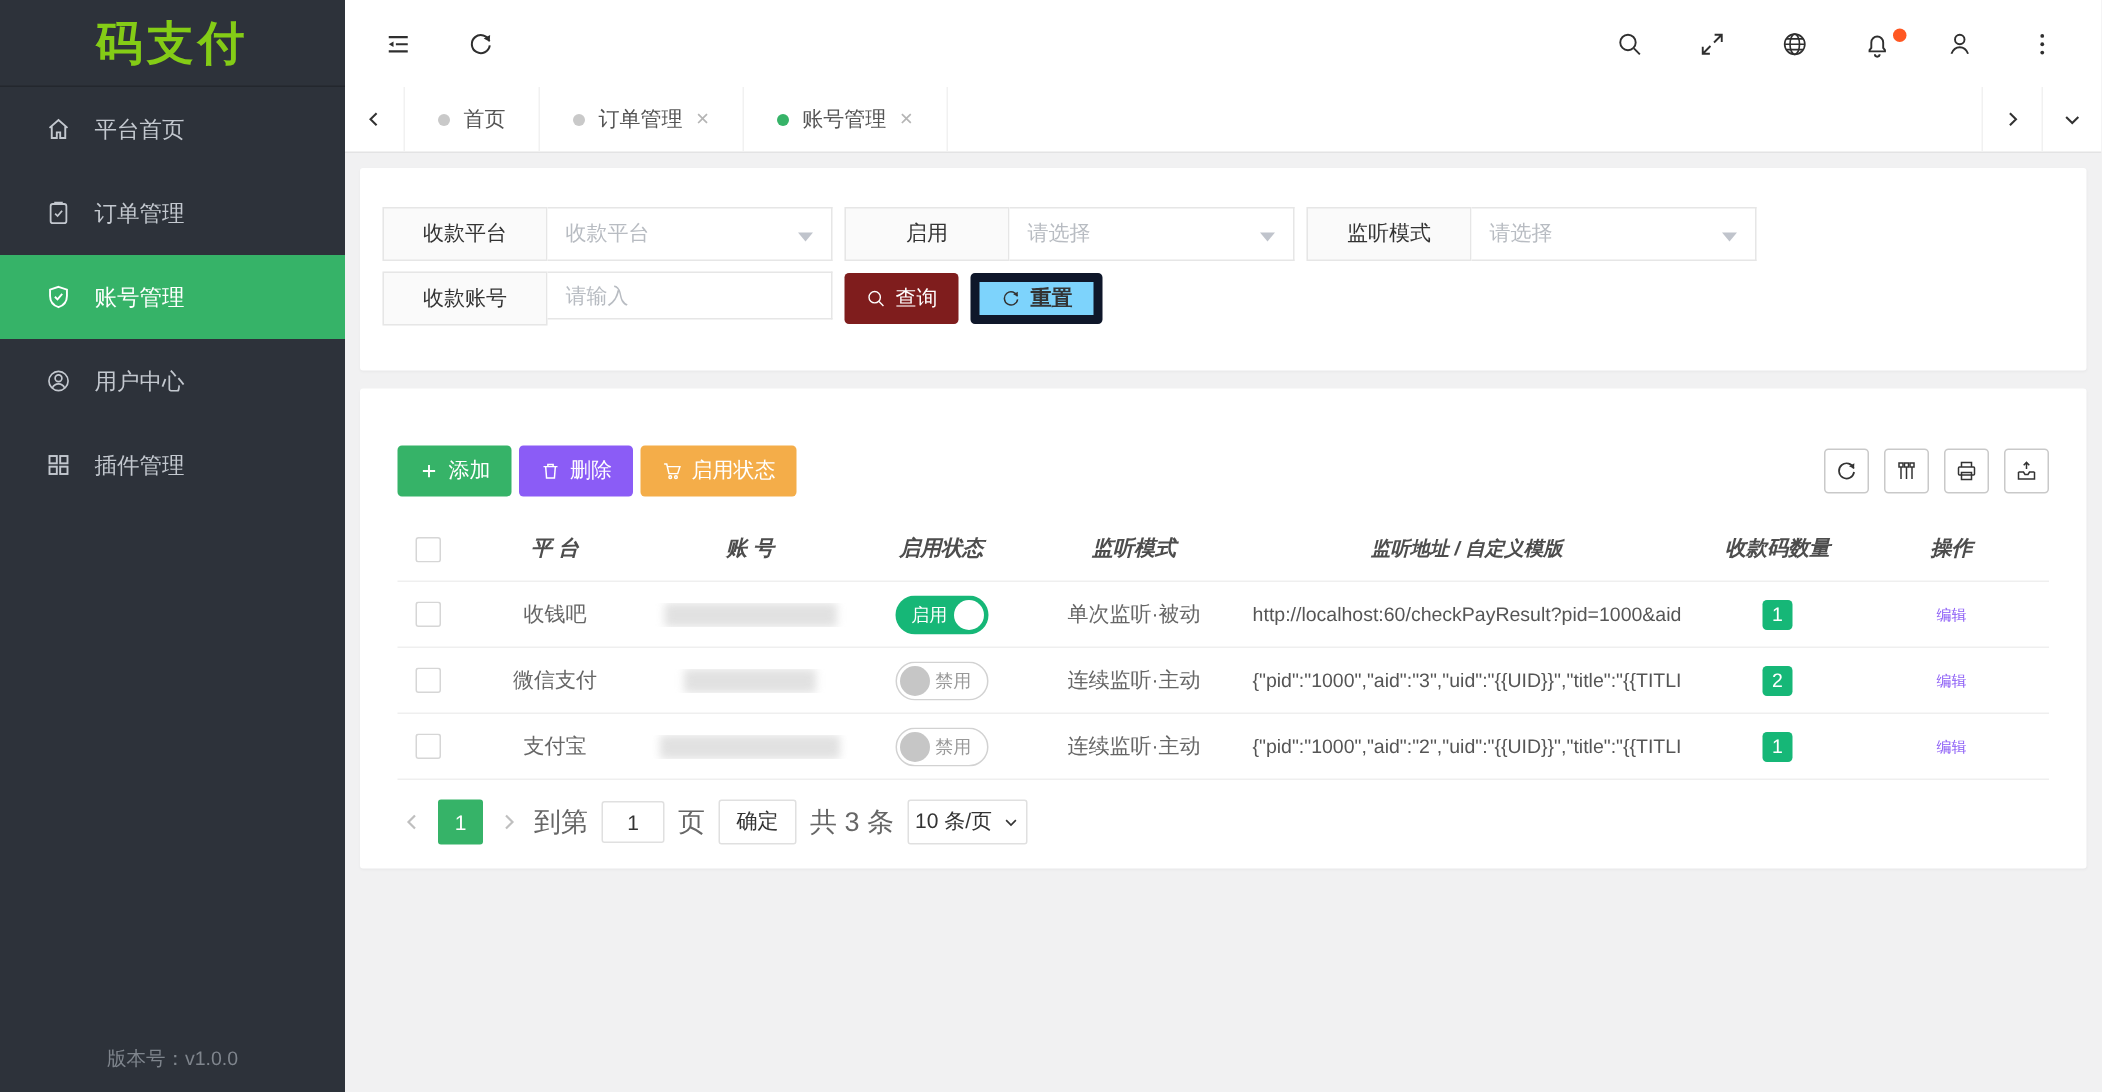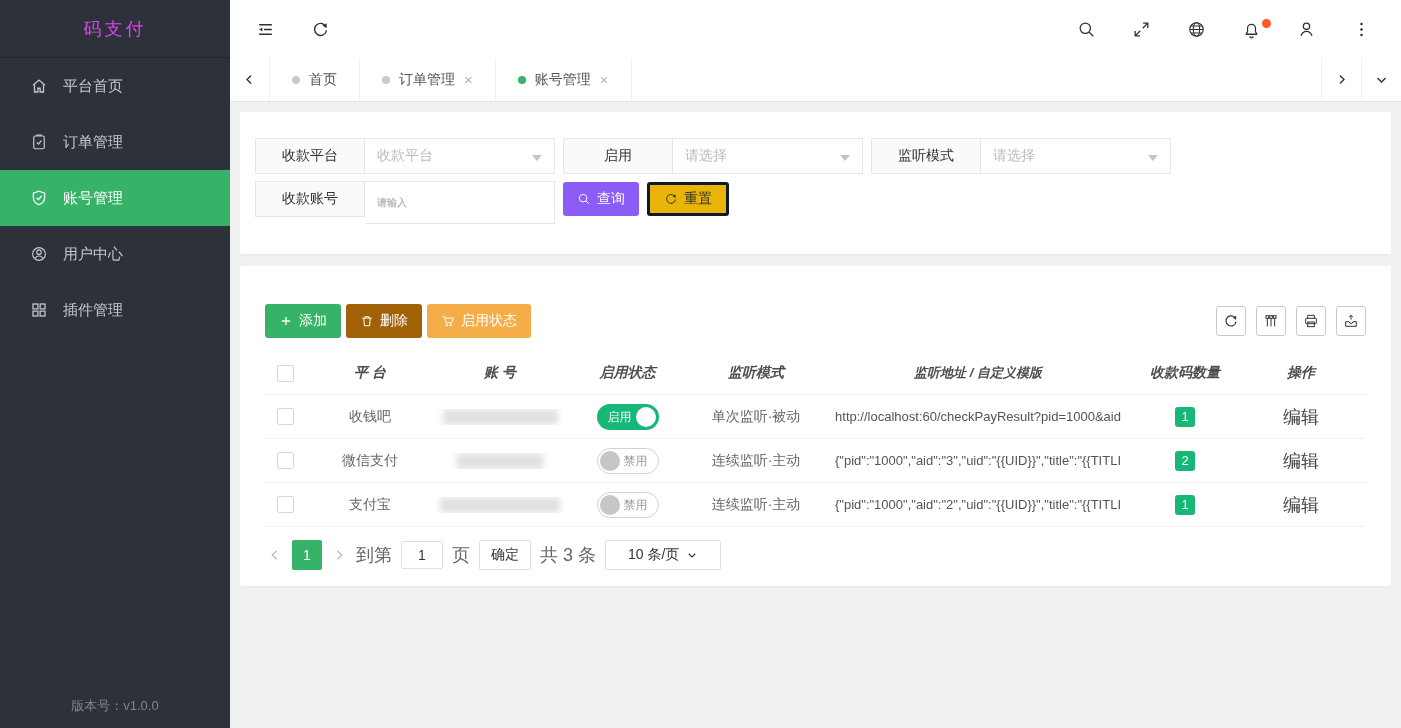--- a/index.html
+++ b/index.html
@@ -3,21 +3,21 @@
 <meta charset="utf-8">
 <style>
   * { box-sizing: border-box; margin: 0; padding: 0; }
   html,body { width:1401px; height:728px; overflow:hidden; }
   body { font-family:"Liberation Sans","DejaVu Sans",sans-serif; background:#f1f1f2; }
   .app { display:flex; width:1401px; height:728px; }
 
   
   .sidebar { position:relative; width:230px; height:728px; background:#2d323a; flex:none; }
   .logo { height:58px; display:flex; align-items:center; justify-content:center;
-          color:#d946ef; font-size:18px; font-weight:normal; letter-spacing:3px;
+          color:#84cc16; font-size:31px; font-weight:bold; letter-spacing:3px;
           border-bottom:1px solid rgba(0,0,0,.22); }
   .menu-item { height:56px; display:flex; align-items:center; padding-left:30px; gap:15px;
                color:#c3c8cf; font-size:15px; cursor:pointer; }
   .menu-item .mi-icon { width:18px; height:18px; display:flex; }
   .menu-item svg { width:18px; height:18px; }
   .menu-item.active { background:#36b368; color:#fff; }
   .version { position:absolute; bottom:12px; width:100%; text-align:center;
              color:#7f858d; font-size:13px; line-height:1.45; }
 
   
@@ -58,36 +58,36 @@
   .f-group { display:flex; }
   .f-label { width:110px; height:36px; background:#fafafa; border:1px solid #e6e6e6;
              display:flex; align-items:center; justify-content:center;
              font-size:14px; color:#333; flex:none; }
   .f-field { width:190px; height:36px; border:1px solid #e6e6e6; border-left:none; background:#fff;
              display:flex; align-items:center; padding:0 12px; position:relative;
              font-size:14px; color:#b8bcc2; cursor:pointer; }
   .f-field .caret { position:absolute; right:12px; top:16px; width:0; height:0;
                     border-left:5px solid transparent; border-right:5px solid transparent;
                     border-top:6px solid #c0c4cc; }
-  .f-input { width:190px; height:43px; border:1px solid #e6e6e6; border-left:none;
-             padding:0 12px; font-size:10px; color:#333; outline:none;font-weight:bold; }
+  .f-input { width:190px; height:32px; border:1px solid #e6e6e6; border-left:none;
+             padding:0 12px; font-size:14px; color:#333; outline:none; }
   .f-input::placeholder { color:#b8bcc2; }
   .btn { height:34px; border:none; border-radius:3px; display:inline-flex; align-items:center;
          gap:6px; padding:0 14px; font-size:14px; color:#fff; cursor:pointer; }
   .btn svg { width:14px; height:14px; }
-  .btn-search { background:#8b5cf6; margin-top:1px; }
-  .btn-reset { background:#eab308; border:3px solid #0f172a; color:#333; margin-top:1px; }
+  .btn-search { background:#7f1d1d; margin-top:1px; }
+  .btn-reset { background:#7dd3fc; border:6px solid #0f172a; color:#333; margin-top:1px;font-weight:bold; }
   .f-actions { display:flex; gap:8px; align-items:flex-start; }
 
   
   .table-card { padding:38px 25px 16px 25px; }
   .tc-toolbar { display:flex; align-items:center; justify-content:space-between; margin-bottom:14px; }
   .tc-left { display:flex; gap:5px; }
   .btn-add { background:#36b368; }
-  .btn-del { background:#a16207; }
+  .btn-del { background:#8b5cf6; }
   .btn-test { background:#f4ad49; }
   .tc-right { display:flex; gap:10px; }
   .tool { width:30px; height:30px; border:1px solid #c9c9c9; border-radius:3px; background:#fff;
           display:flex; align-items:center; justify-content:center; color:#333; cursor:pointer; }
   .tool svg { width:16px; height:16px; }
 
   .tbl .tr { display:flex; align-items:center; border-bottom:1px solid #efefef; }
   .tbl .cell { display:flex; align-items:center; justify-content:center;
                font-size:14px; color:#666; white-space:nowrap; overflow:hidden; }
   .tr.thead { height:43px;font-style:italic; }
@@ -103,35 +103,35 @@
   .toggle { position:relative; cursor:pointer; }
   .toggle.on  { width:62px; height:26px; border-radius:13px; background:#16b777; }
   .toggle.on .knob { position:absolute; right:3px; top:3px; width:20px; height:20px; border-radius:50%; background:#fff; }
   .toggle.on .t-label { position:absolute; left:11px; top:0; line-height:26px; color:#fff; font-size:12px; }
   .toggle.off { width:62px; height:26px; border-radius:13px; background:#fff; border:1px solid #d2d2d2; }
   .toggle.off .knob { position:absolute; left:2px; top:2px; width:20px; height:20px; border-radius:50%; background:#c6c6c6; }
   .toggle.off .t-label { position:absolute; right:10px; top:0; line-height:24px; color:#999; font-size:12px; }
 
   .badge { width:20px; height:20px; border-radius:3px; background:#16b777; color:#fff;
            display:flex; align-items:center; justify-content:center; font-size:13px; }
-  .edit-link { color:#404040; font-size:18px; cursor:pointer; }
+  .edit-link { color:#8b5cf6; font-size:10px; cursor:pointer; }
 
   
   .pagination { display:flex; align-items:center; gap:9px; margin-top:13px; padding-left:2px; }
   .pg-nav { color:#bfbfbf; display:flex; cursor:pointer; }
   .pg-nav svg { width:16px; height:16px; }
   .pg-num { width:30px; height:30px; background:#36b368; color:#fff; border-radius:2px;
             display:flex; align-items:center; justify-content:center; font-size:14px; cursor:pointer; }
   .pg-text { color:#666; font-size:18px; }
   .pg-input { width:42px; height:28px; border:1px solid #e0e0e0; border-radius:2px;
               text-align:center; font-size:14px; color:#333; outline:none; }
   .pg-confirm { height:30px; padding:0 11px; border:1px solid #e0e0e0; border-radius:2px;
                 background:#fff; font-size:14px; color:#333; cursor:pointer; }
   .pg-select { height:30px; border:1px solid #e0e0e0; border-radius:2px; background:#fff;
-               display:flex; align-items:center; gap:7px; padding:0 22px; font-size:14px;
+               display:flex; align-items:center; gap:7px; padding:0 4px; font-size:14px;
                color:#333; cursor:pointer; }
   .pg-select svg { width:12px; height:12px; }
 </style>
 </head>
 <body>
 
 <svg width="0" height="0" style="position:absolute">
   <symbol id="i-collapse" viewBox="0 0 24 24">
       <path d="M4 6h16M10 12h10M4 18h16" stroke="currentColor" stroke-width="1.8" fill="none"></path>
       <path d="M8 9.6L4 12l4 2.4z" fill="currentColor"></path>

